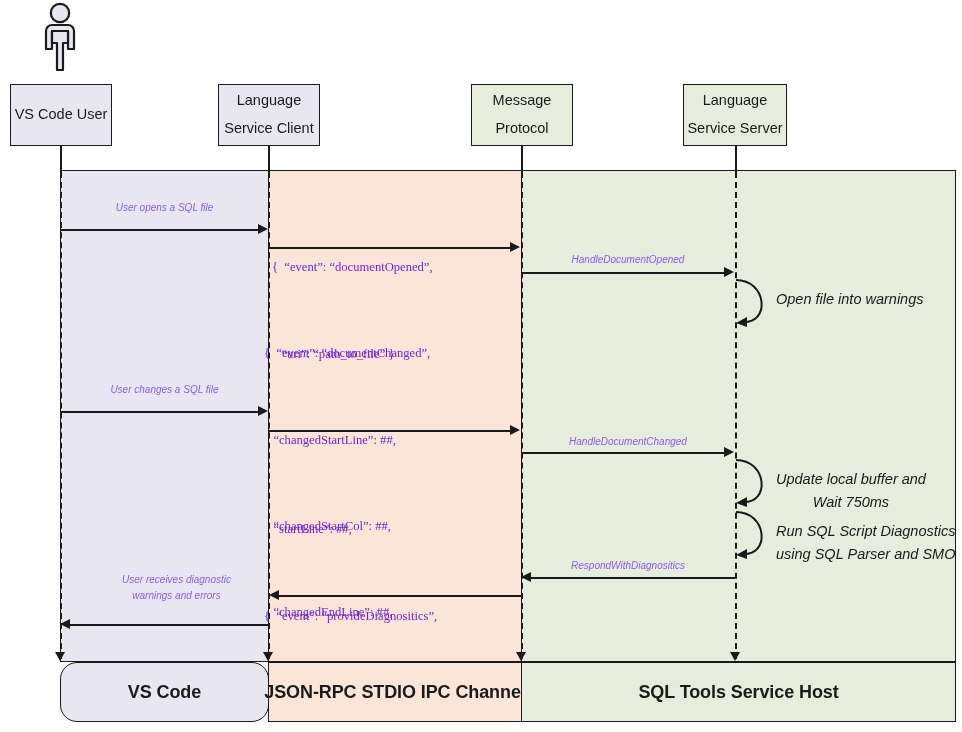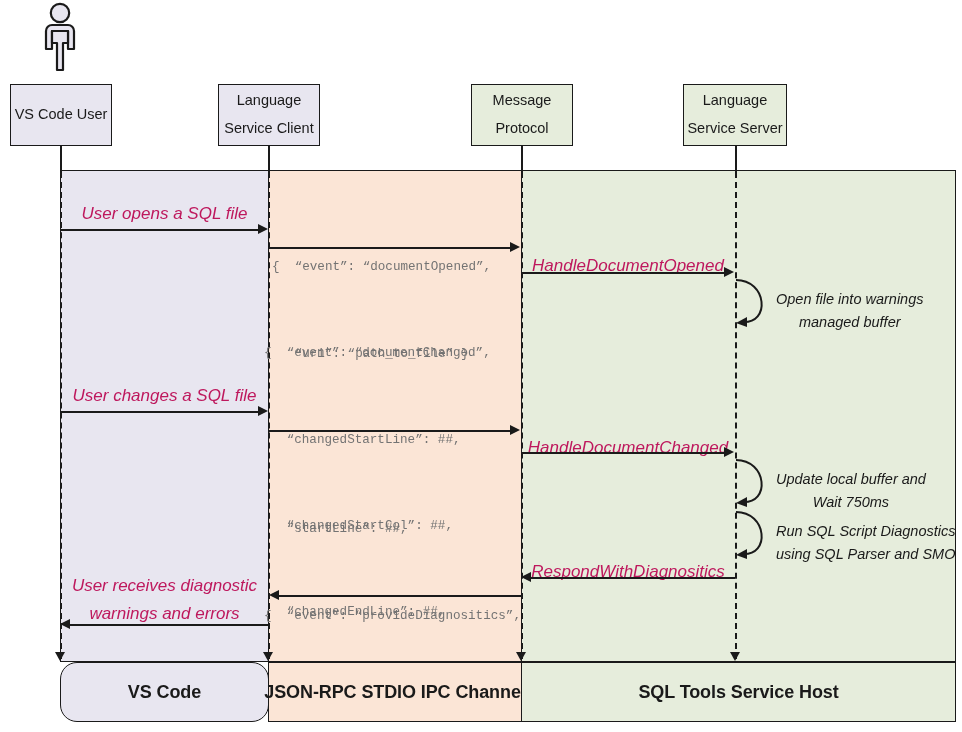--- a/index.html
+++ b/index.html
@@ -81,33 +81,33 @@
   .msg-head-l {
     position: absolute;
     width: 0; height: 0;
     border-top: 5.5px solid transparent;
     border-bottom: 5.5px solid transparent;
     border-right: 10px solid #1a1a1a;
   }
   .msg-label {
     position: absolute;
     font-style: italic;
-    font-size: 17px;
-    color: #be185d;
+    font-size: 10px;
+    color: #8b5cf6;
     text-align: center;
     line-height: 1.62;
     white-space: nowrap;
   }
 
   
   .json-block {
     position: absolute;
-    font-family: Liberation Mono, monospace;
+    font-family: Liberation Serif, serif;
     font-size: 12.6px;
-    color: #737373;
+    color: #6d28d9;
     line-height: 2.28;
     white-space: pre;
   }
 
   
   .note {
     position: absolute;
     font-style: italic;
     font-size: 14.5px;
     color: #1a1a1a;
@@ -207,21 +207,20 @@
   <div class="msg-head-r" style="left:724px; top:267px;"></div>
 
   <div class="selfloop" style="left:733px; top:276px; width:46px; height:52px;">
     <svg width="46" height="52" viewBox="0 0 46 52">
       <path d="M3 4 C 34 4, 38 48, 9 46" fill="none" stroke="#1a1a1a" stroke-width="2"></path>
       <path d="M14 41 L3 47 L14 51 Z" fill="#1a1a1a"></path>
     </svg>
   </div>
   <div class="note" style="left:776px; top:288px;">
     <div>Open file into warnings</div>
-    <div>managed buffer</div>
   </div>
 
   <div class="json-block" style="left:264px; top:282px;">
     <div>{  “event”: “documentChanged”,</div>
     <div>   “changedStartLine”: ##,</div>
     <div>   “changedStartCol”: ##,</div>
     <div>   “changedEndLine”: ##,</div>
     <div>   “changedEndCol”: ##,</div>
     
   </div>
@@ -268,21 +267,21 @@
     
   </div>
 
   <div class="msg-label" style="left:521px; top:558px; width:214px;">RespondWithDiagnositics</div>
   <div class="msg-line" style="left:531px; top:577px; width:204px;"></div>
   <div class="msg-head-l" style="left:521px; top:572px;"></div>
 
   <div class="msg-line" style="left:279px; top:595px; width:242px;"></div>
   <div class="msg-head-l" style="left:269px; top:590px;"></div>
 
-  <div class="msg-label" style="left:60px; top:572px; width:209px;">
+  <div class="msg-label" style="left:60px; top:572px; width:209px;padding-left:12px;">
     <div>User receives diagnostic</div>
     <div>warnings and errors</div>
   </div>
   <div class="msg-line" style="left:70px; top:624px; width:199px;"></div>
   <div class="msg-head-l" style="left:60px; top:619px;"></div>
 
   <div class="foot purple" style="left:60px;  top:662px; width:209px; height:60px;border-radius:17px;">
     <span>VS Code</span>
   </div>
   <div class="foot pink" style="left:268px; top:662px; width:254px; height:60px;">

